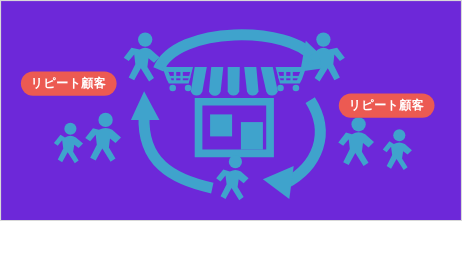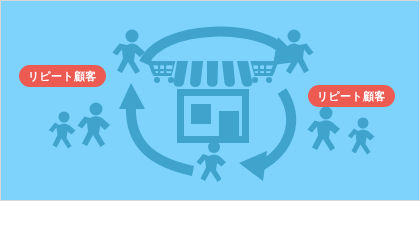--- a/index.html
+++ b/index.html
@@ -29,21 +29,21 @@
     line-height:1;
     padding:0 9px;
     height:22px;
   }
   #badge-left{left:18px;top:64px;}
   #badge-right{left:307px;top:84px;}
 </style>
 </head>
 <body>
 
-<div id="figure" style="border-color: rgb(216, 216, 216); background: #7dd3fc;">
+<div id="figure" style="border-color: rgb(216, 216, 216); background: #6d28d9;">
 
   <svg id="canvas" viewBox="0 0 420 201">
 
     <g>
       <path d="M143 62 C 160 22, 262 22, 285 52" fill="none" stroke="#3FA3CC" stroke-width="10" stroke-linecap="butt"></path>
       <polygon points="277,36 302,60 272,64" fill="#3FA3CC"></polygon>
     </g>
 
     <g>
       <path d="M281 90 C 300 120, 288 150, 258 166" fill="none" stroke="#3FA3CC" stroke-width="10" stroke-linecap="butt"></path>

